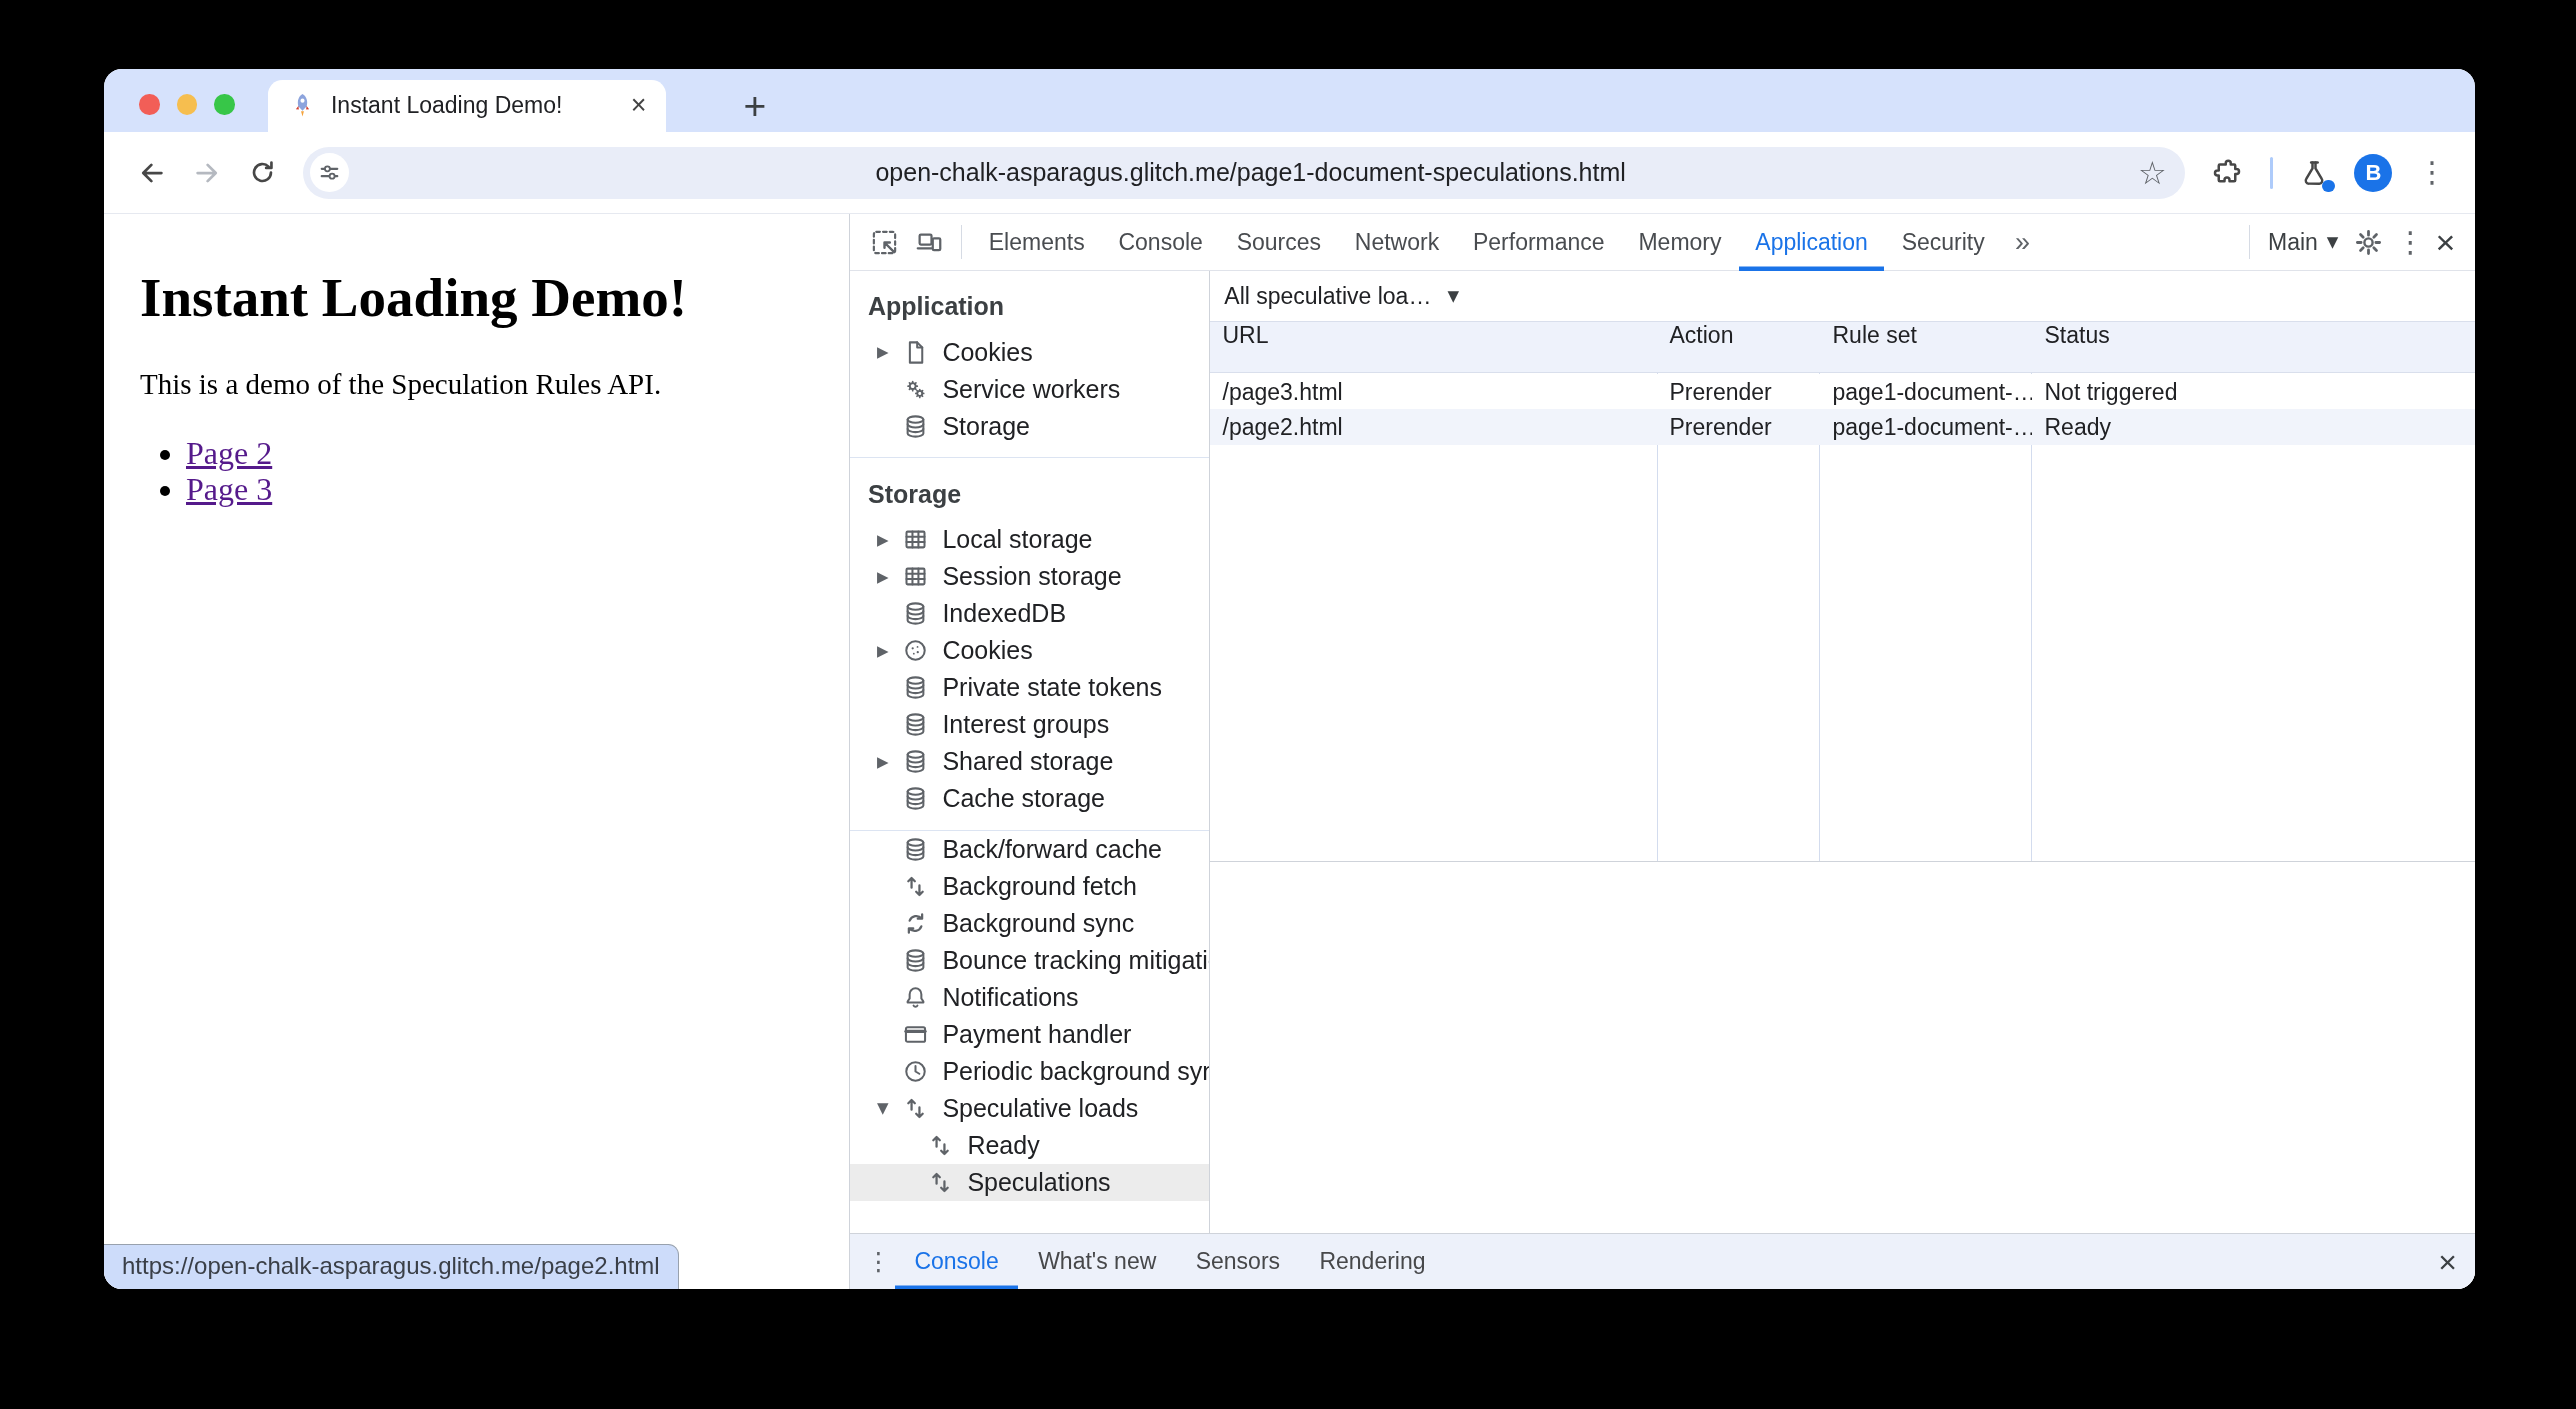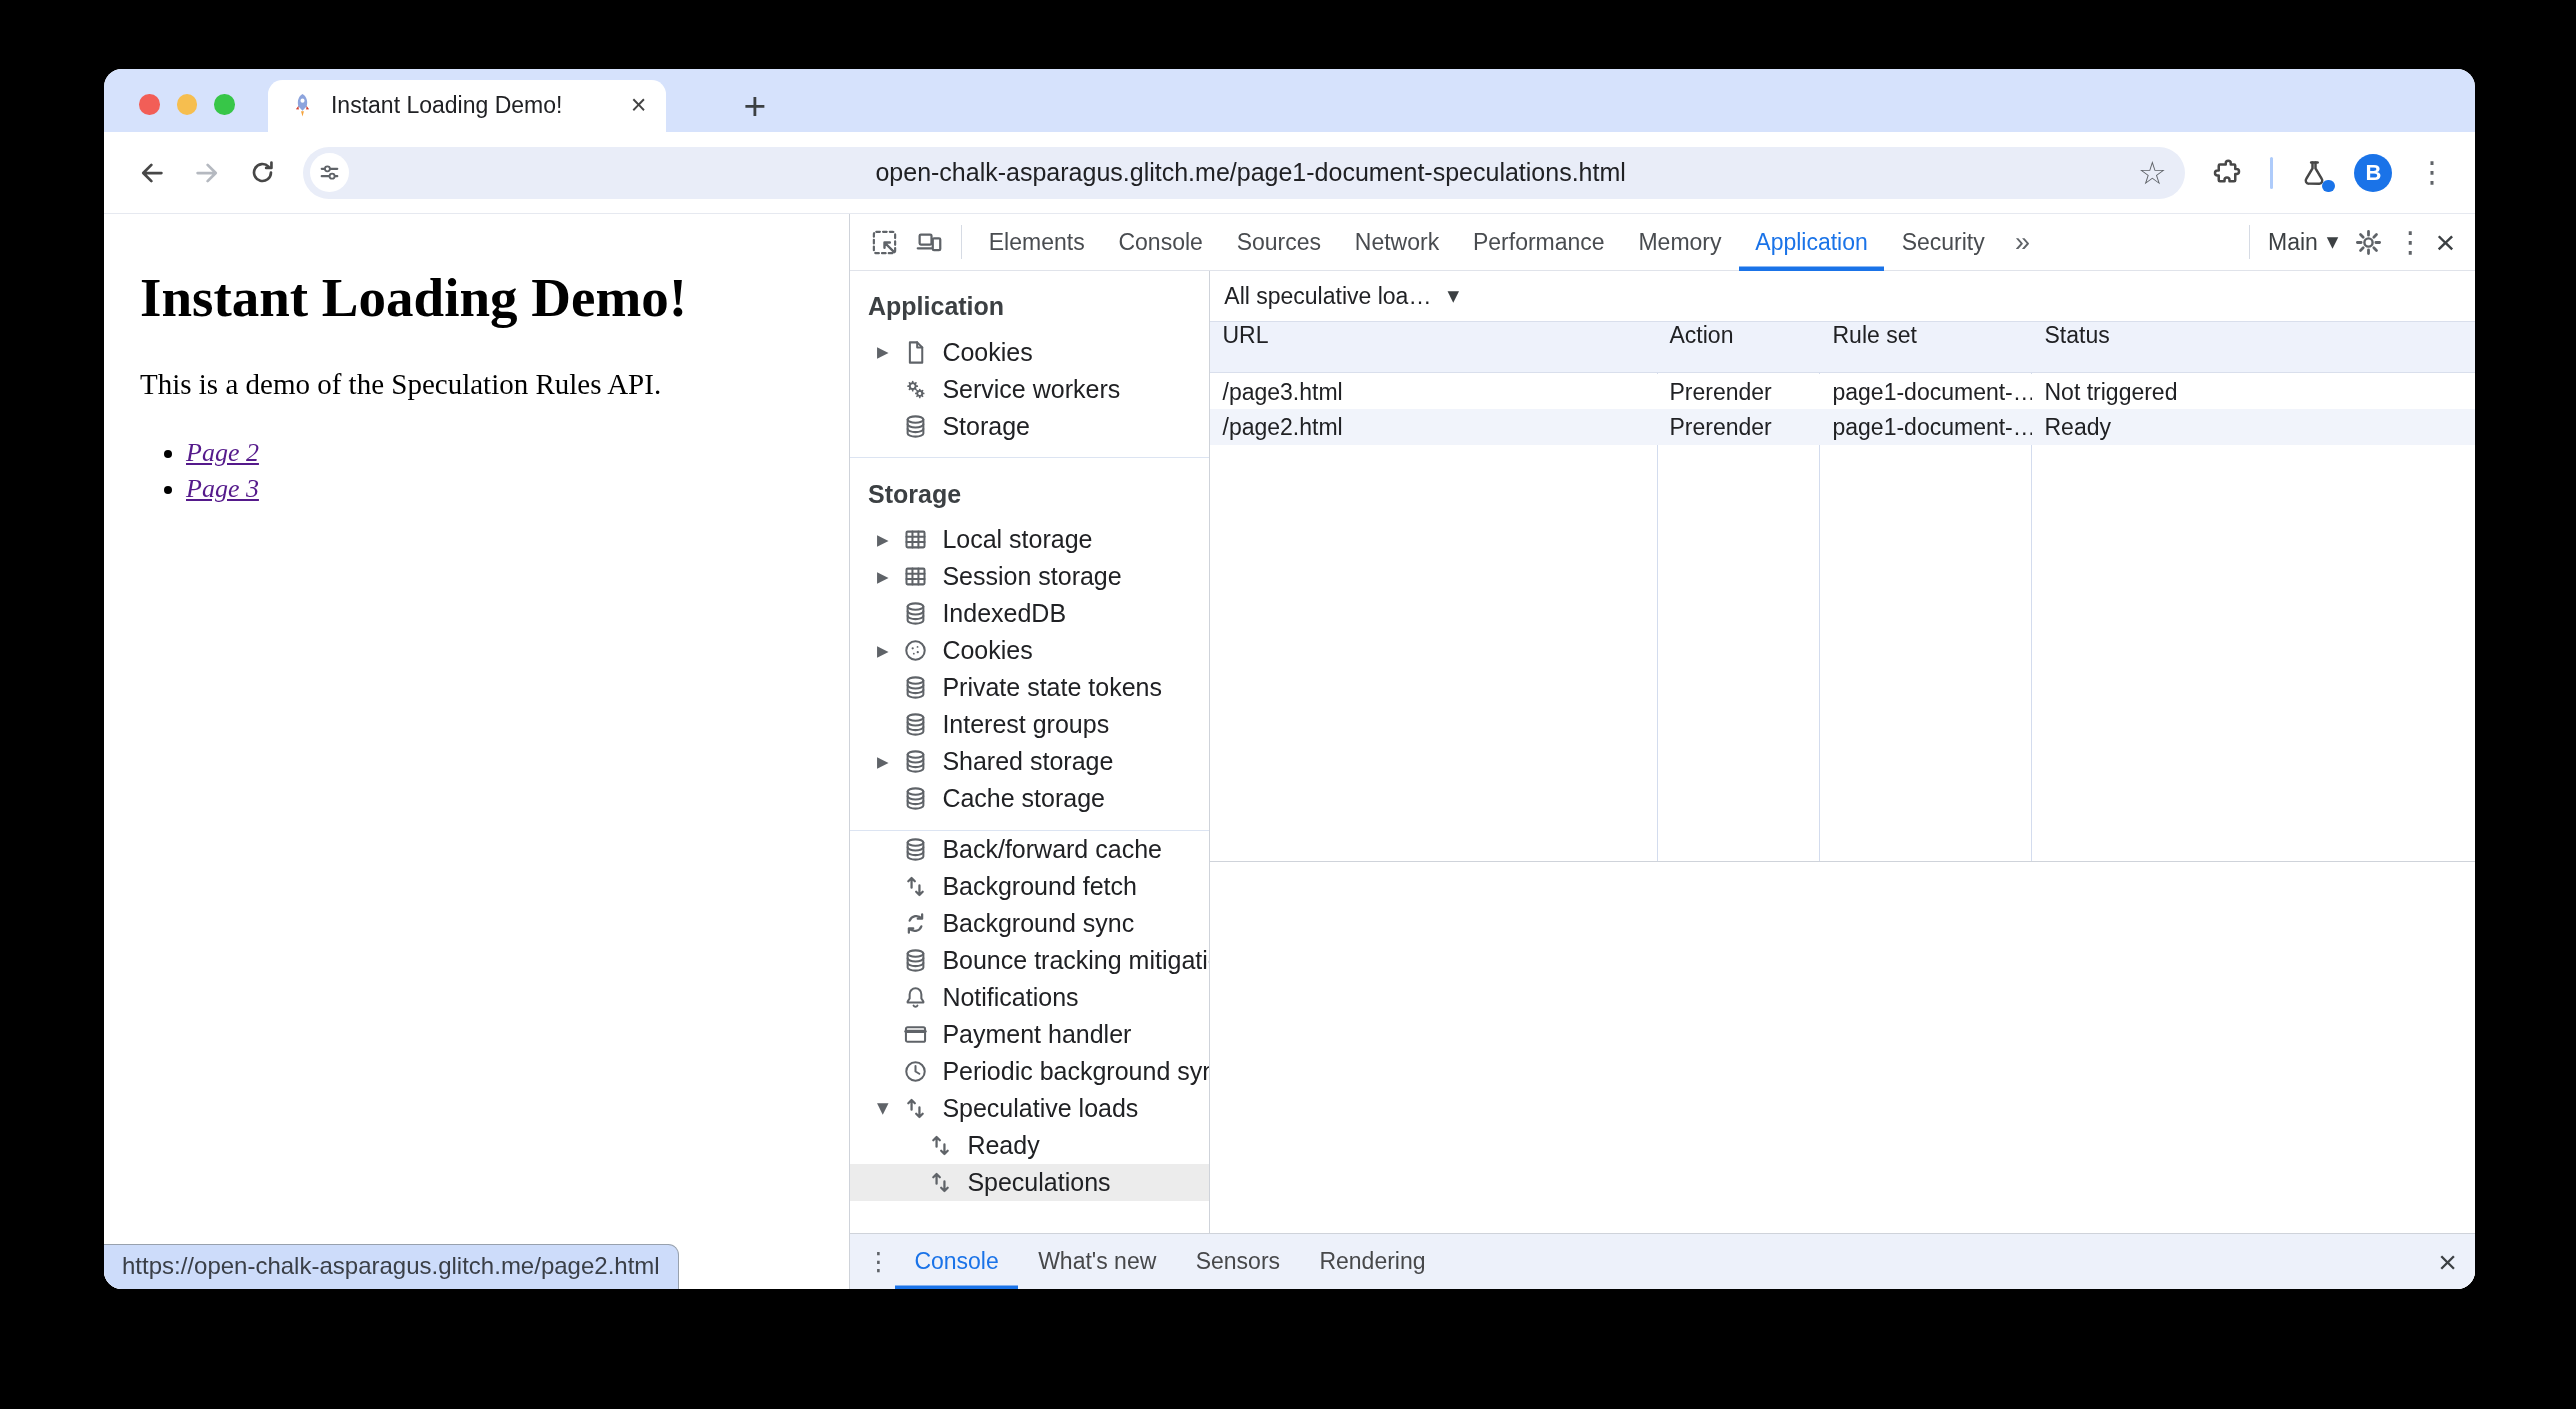--- a/index.html
+++ b/index.html
@@ -30,21 +30,21 @@
   .avatar { width:38px; height:38px; border-radius:50%; background:#1a73e8; color:#fff; font-size:22px; font-weight:700; display:flex; align-items:center; justify-content:center; }
   .kebab { font-family:"DejaVu Sans",sans-serif; font-size:29px; color:#5f6368; line-height:1; padding:0 3.6px; }
 
   
   .content { flex:1; display:flex; min-height:0; }
   .page { width:745px; flex:none; position:relative; background:#fff; overflow:hidden; font-family:"Liberation Serif","DejaVu Serif",serif; }
   .page-inner { padding:38px 27px 0 36px; }
   .page h1 { font-size:55px; color:#000; margin:14.3px 0 0 0; font-weight:700; }
   .page p { font-size:29px; color:#000; margin-top:39px; }
   .page ul { margin-top:34px; padding-left:46px; }
-  .page li { font-size:26px; line-height:36px; color:#000;font-style:italic; }
+  .page li { font-size:32px; line-height:36px; color:#000; }
   .page a { color:#551a8b; text-decoration:underline; }
   .status-bubble { position:absolute; left:0; bottom:0; height:45px; line-height:41px; background:#cddcfa; border-top:1.8px solid #98a1ad; border-right:1.8px solid #98a1ad; border-top-right-radius:10.7px; padding:0 18px; font-family:"Liberation Sans","DejaVu Sans",sans-serif; font-size:24px; color:#3a3f47; white-space:nowrap; }
 
   
   .devtools { flex:1; min-width:0; display:flex; flex-direction:column; border-left:0.9px solid #cfd3da; background:#fff; }
   .dt-tabbar { height:57px; flex:none; display:flex; align-items:center; border-bottom:0.9px solid #e0e3ea; padding:0 14.3px 0 12.5px; gap:1.8px;justify-content:center; }
   .dt-iconbtn { width:43px; height:43px; display:flex; align-items:center; justify-content:center; flex:none; }
   .dt-vdiv { width:0.9px; height:34px; background:#d6dbe4; margin:0 9px; flex:none; }
   .dt-tab { font-size:23px; color:#494c50; padding:0 16px; height:57px; display:flex; align-items:center; white-space:nowrap; }
   .dt-tab.active { color:#1a73e8; box-shadow:inset 0 -4.5px 0 #1a73e8; }

